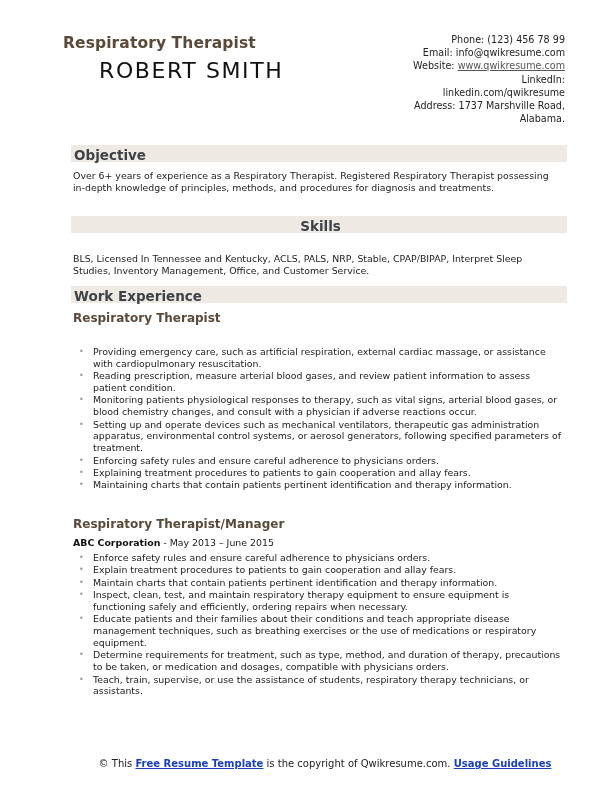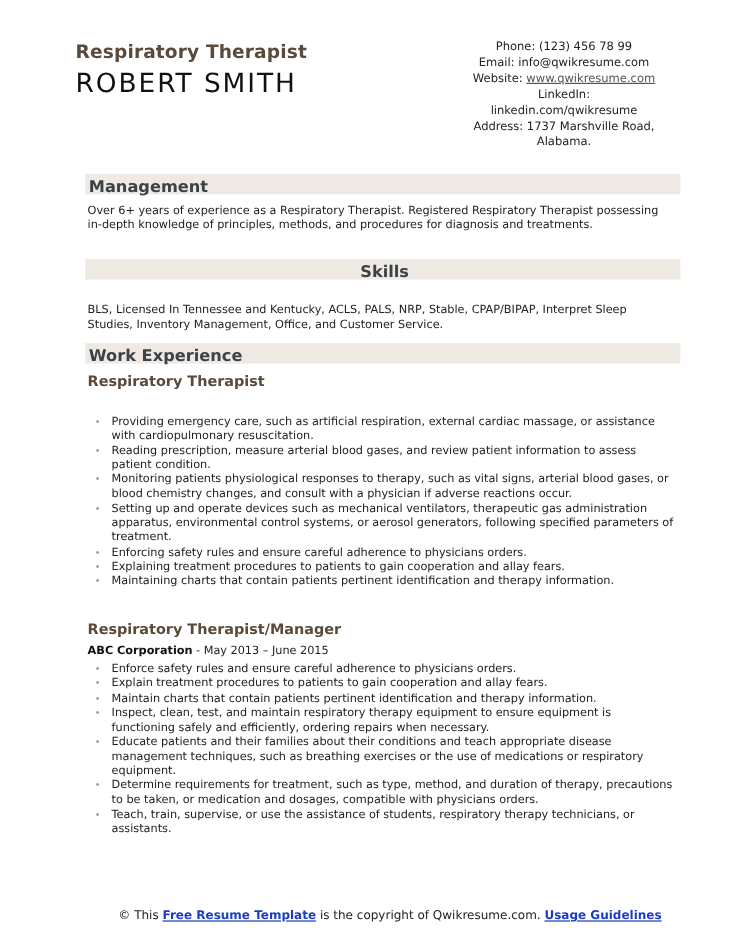--- a/index.html
+++ b/index.html
@@ -1,22 +1,22 @@
 <!DOCTYPE html>
 <html><head>
 <meta charset="utf-8">
 <style>
   html, body { margin:0; padding:0; background:#ffffff; }
   body { width:612px; height:792px; position:relative; overflow:hidden;
          font-family:"DejaVu Sans", sans-serif; color:#222; }
   .page { position:absolute; left:15px; top:0; width:612px; height:792px; }
   .hdr-left { position:absolute; left:48px; top:34px; }
   .job-title { font-size:15.5px; font-weight:bold; color:#5a4a3a; letter-spacing:0.1px; }
-  .person-name { font-size:22px; color:#111; letter-spacing:1.6px; margin-top:6px; }
-  .hdr-right { position:absolute; right:62px; top:33px; width:190px; text-align:center;
+  .person-name { font-size:22px; color:#111; letter-spacing:1.6px; margin-top:6px;margin-left:36px; }
+  .hdr-right { position:absolute; right:62px; top:33px; width:190px; text-align:right;
                font-size:9.6px; line-height:13.2px; color:#222; }
   .hdr-right a { color:#555; text-decoration:underline; }
   .section-bar { position:absolute; left:56px; width:496px; height:17px; background:#efe9e4; }
   .section-bar span { font-size:13.5px; font-weight:bold; color:#3c4247; padding-left:3px; line-height:17px; }
   .para { position:absolute; left:58px; width:485px; font-size:9.4px; line-height:11.8px; color:#222; }
   .role { position:absolute; left:58px; font-size:12px; font-weight:bold; color:#5a4a3a; }
   .company { position:absolute; left:58px; font-size:9.4px; color:#222; }
   .company b { font-weight:bold; color:#111; }
   ul.bullets { position:absolute; left:58px; width:490px; margin:0; padding:0; list-style:none;
                font-size:9.4px; line-height:11.8px; color:#222; }
@@ -40,21 +40,21 @@
     <div>Phone: (123) 456 78 99</div>
     <div>Email: info@qwikresume.com</div>
     <div><span>Website: </span><a>www.qwikresume.com</a></div>
     <div>LinkedIn:</div>
     <div>linkedin.com/qwikresume</div>
     <div>Address: 1737 Marshville Road,</div>
     <div>Alabama.</div>
   </div>
 
   <div class="section-bar" style="top:145px;">
-    <span>Management</span>
+    <span>Objective</span>
   </div>
   <div class="para" style="top:170px;">Over 6+ years of experience as a Respiratory Therapist. Registered Respiratory Therapist possessing in-depth knowledge of principles, methods, and procedures for diagnosis and treatments.</div>
 
   <div class="section-bar" style="top:216px;text-align:center;">
     <span>Skills</span>
   </div>
   <div class="para" style="top:253px;">BLS, Licensed In Tennessee and Kentucky, ACLS, PALS, NRP, Stable, CPAP/BIPAP, Interpret Sleep Studies, Inventory Management, Office,  and Customer Service.</div>
 
   <div class="section-bar" style="top:286px;">
     <span>Work Experience</span>

